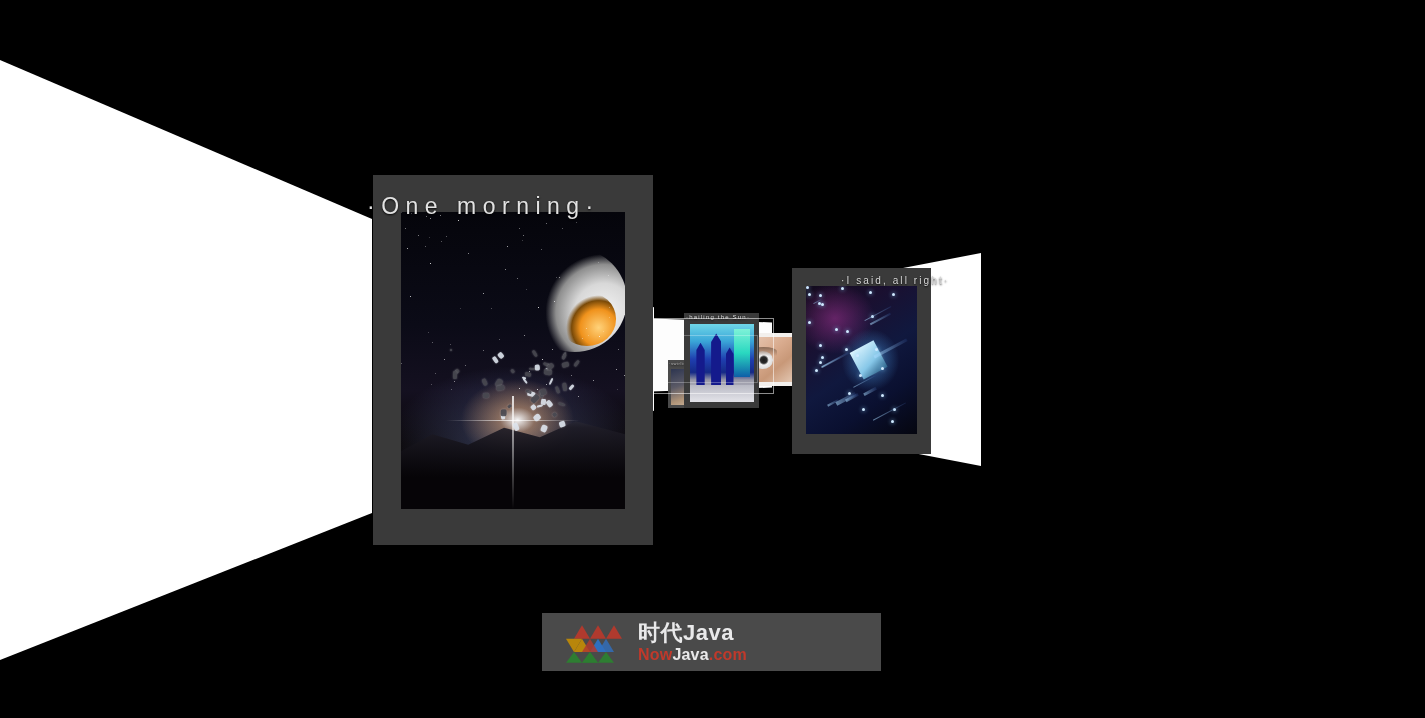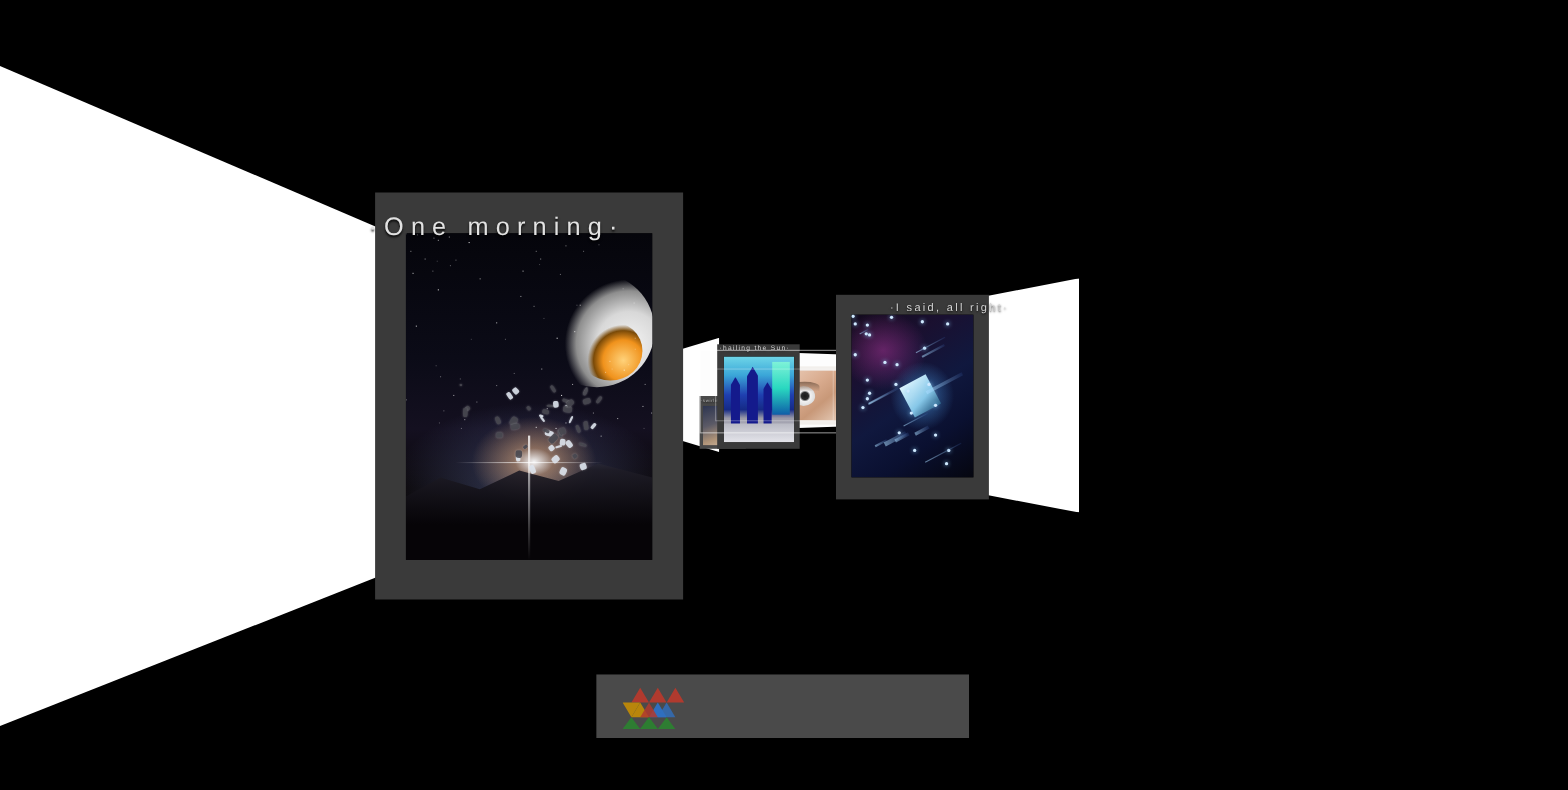--- a/index.html
+++ b/index.html
@@ -24,21 +24,21 @@
     left:636px;top:318px;width:136px;height:74px;
     clip-path:polygon(0% 0%, 100% 6%, 100% 94%, 0% 100%);
     background:#fdfdfd;
   }
   .wall-right{
     left:881px;top:253px;width:100px;height:213px;
     clip-path:polygon(0% 9%, 100% 0%, 100% 100%, 0% 91%);
   }
 
   
-  .slide{position:absolute;}
+  .slide{position:absolute;margin-left:32px;}
   .slide .mat{position:absolute;inset:0;background:#3a3a3a;}
   .slide .photo{position:absolute;overflow:hidden;background:#050507;}
   .slide .caption{
     position:absolute;color:#d8d8d8;white-space:nowrap;
     text-shadow:0 1px 2px rgba(0,0,0,.9);
   }
 
   
   #slide-main{left:341px;top:175px;width:280px;height:370px;}
   #slide-main .photo{left:28px;top:37px;width:224px;height:297px;}
@@ -380,16 +380,24 @@
           <polygon points="48,26 60,46 36,46" fill="#2f6fbf"></polygon>
           <polygon points="36,26 48,46 24,46" fill="#b03a2e" opacity="0.85"></polygon>
           <polygon points="60,26 72,46 48,46" fill="#2f6fbf" opacity="0.8"></polygon>
           <polygon points="12,46 24,26 0,26" fill="#b8860b"></polygon>
           <polygon points="12,46 24,62 0,62" fill="#2e7d32"></polygon>
           <polygon points="36,46 48,62 24,62" fill="#2e7d32"></polygon>
           <polygon points="60,46 72,62 48,62" fill="#2e7d32"></polygon>
           <polygon points="24,62 36,46 48,62" fill="#2e7d32" opacity="0.75"></polygon>
         </g>
       </svg>
+      <div class="brand">
+        <div class="l1">
+          <span>时代</span><span>Java</span>
+        </div>
+        <div class="l2">
+          <span class="n">Now</span><span class="j">Java</span><span class="n">.com</span>
+        </div>
+      </div>
     </div>
   </div>
 
 </div>
 
 </body></html>

